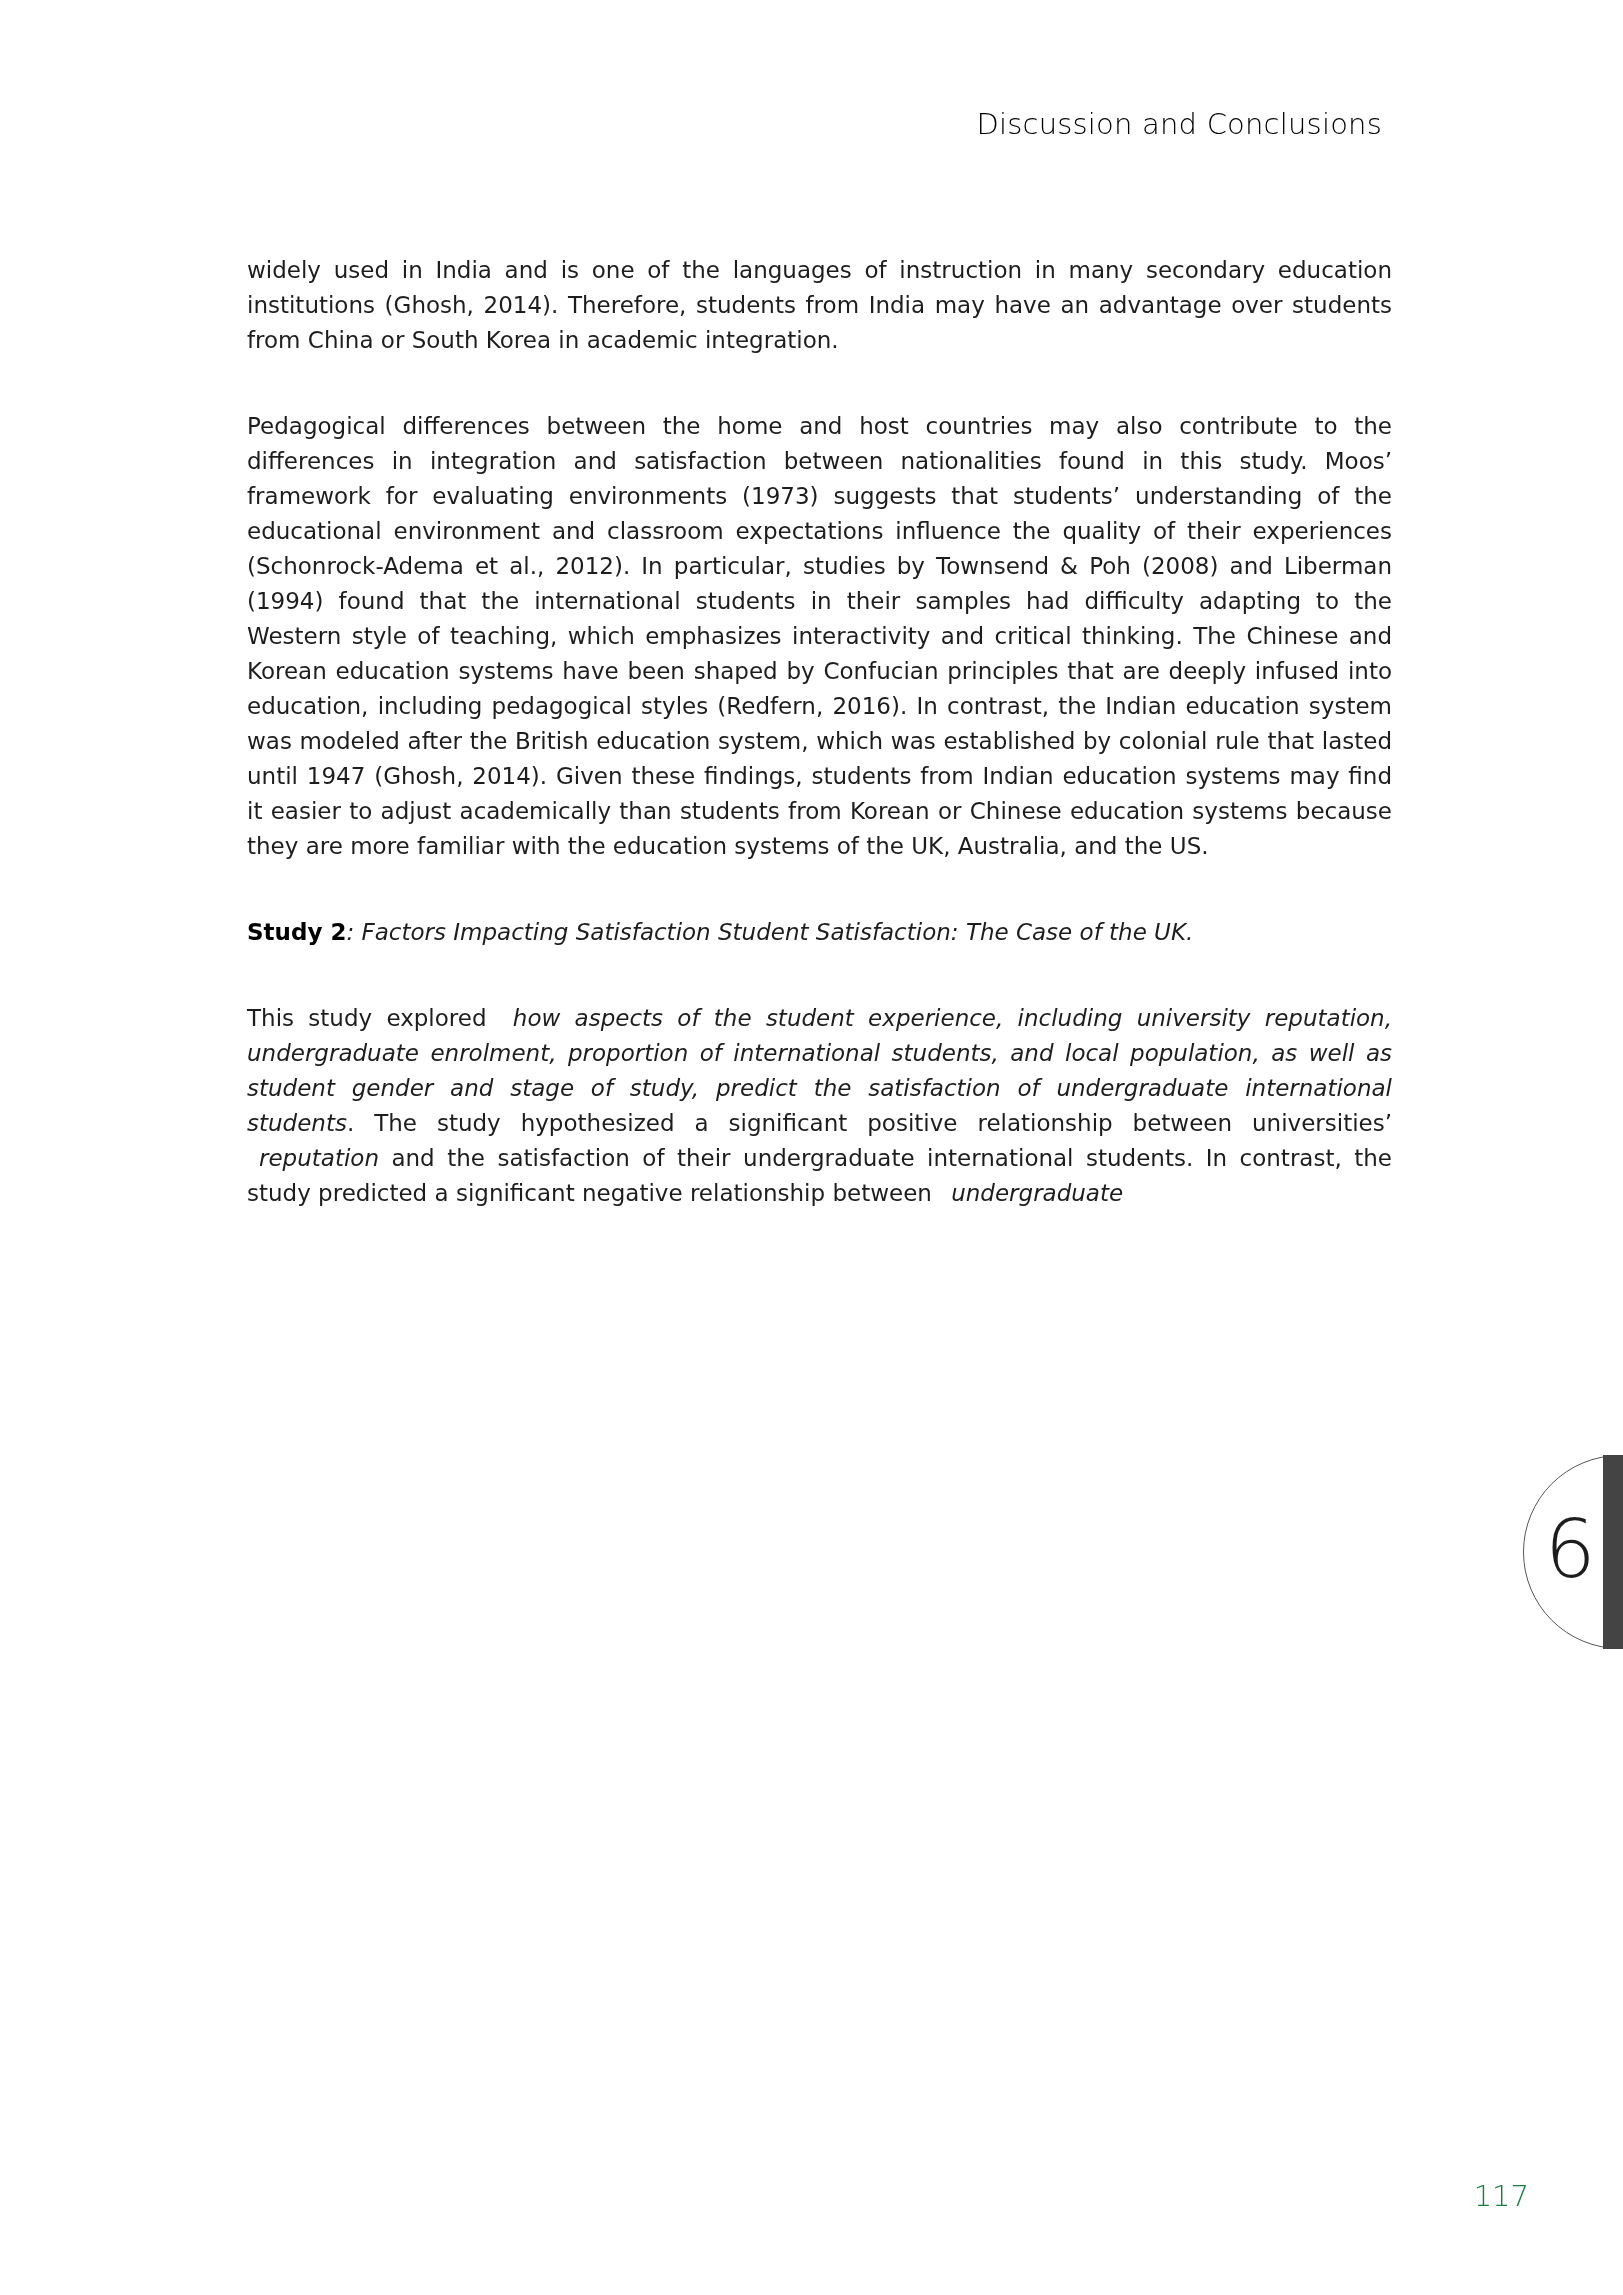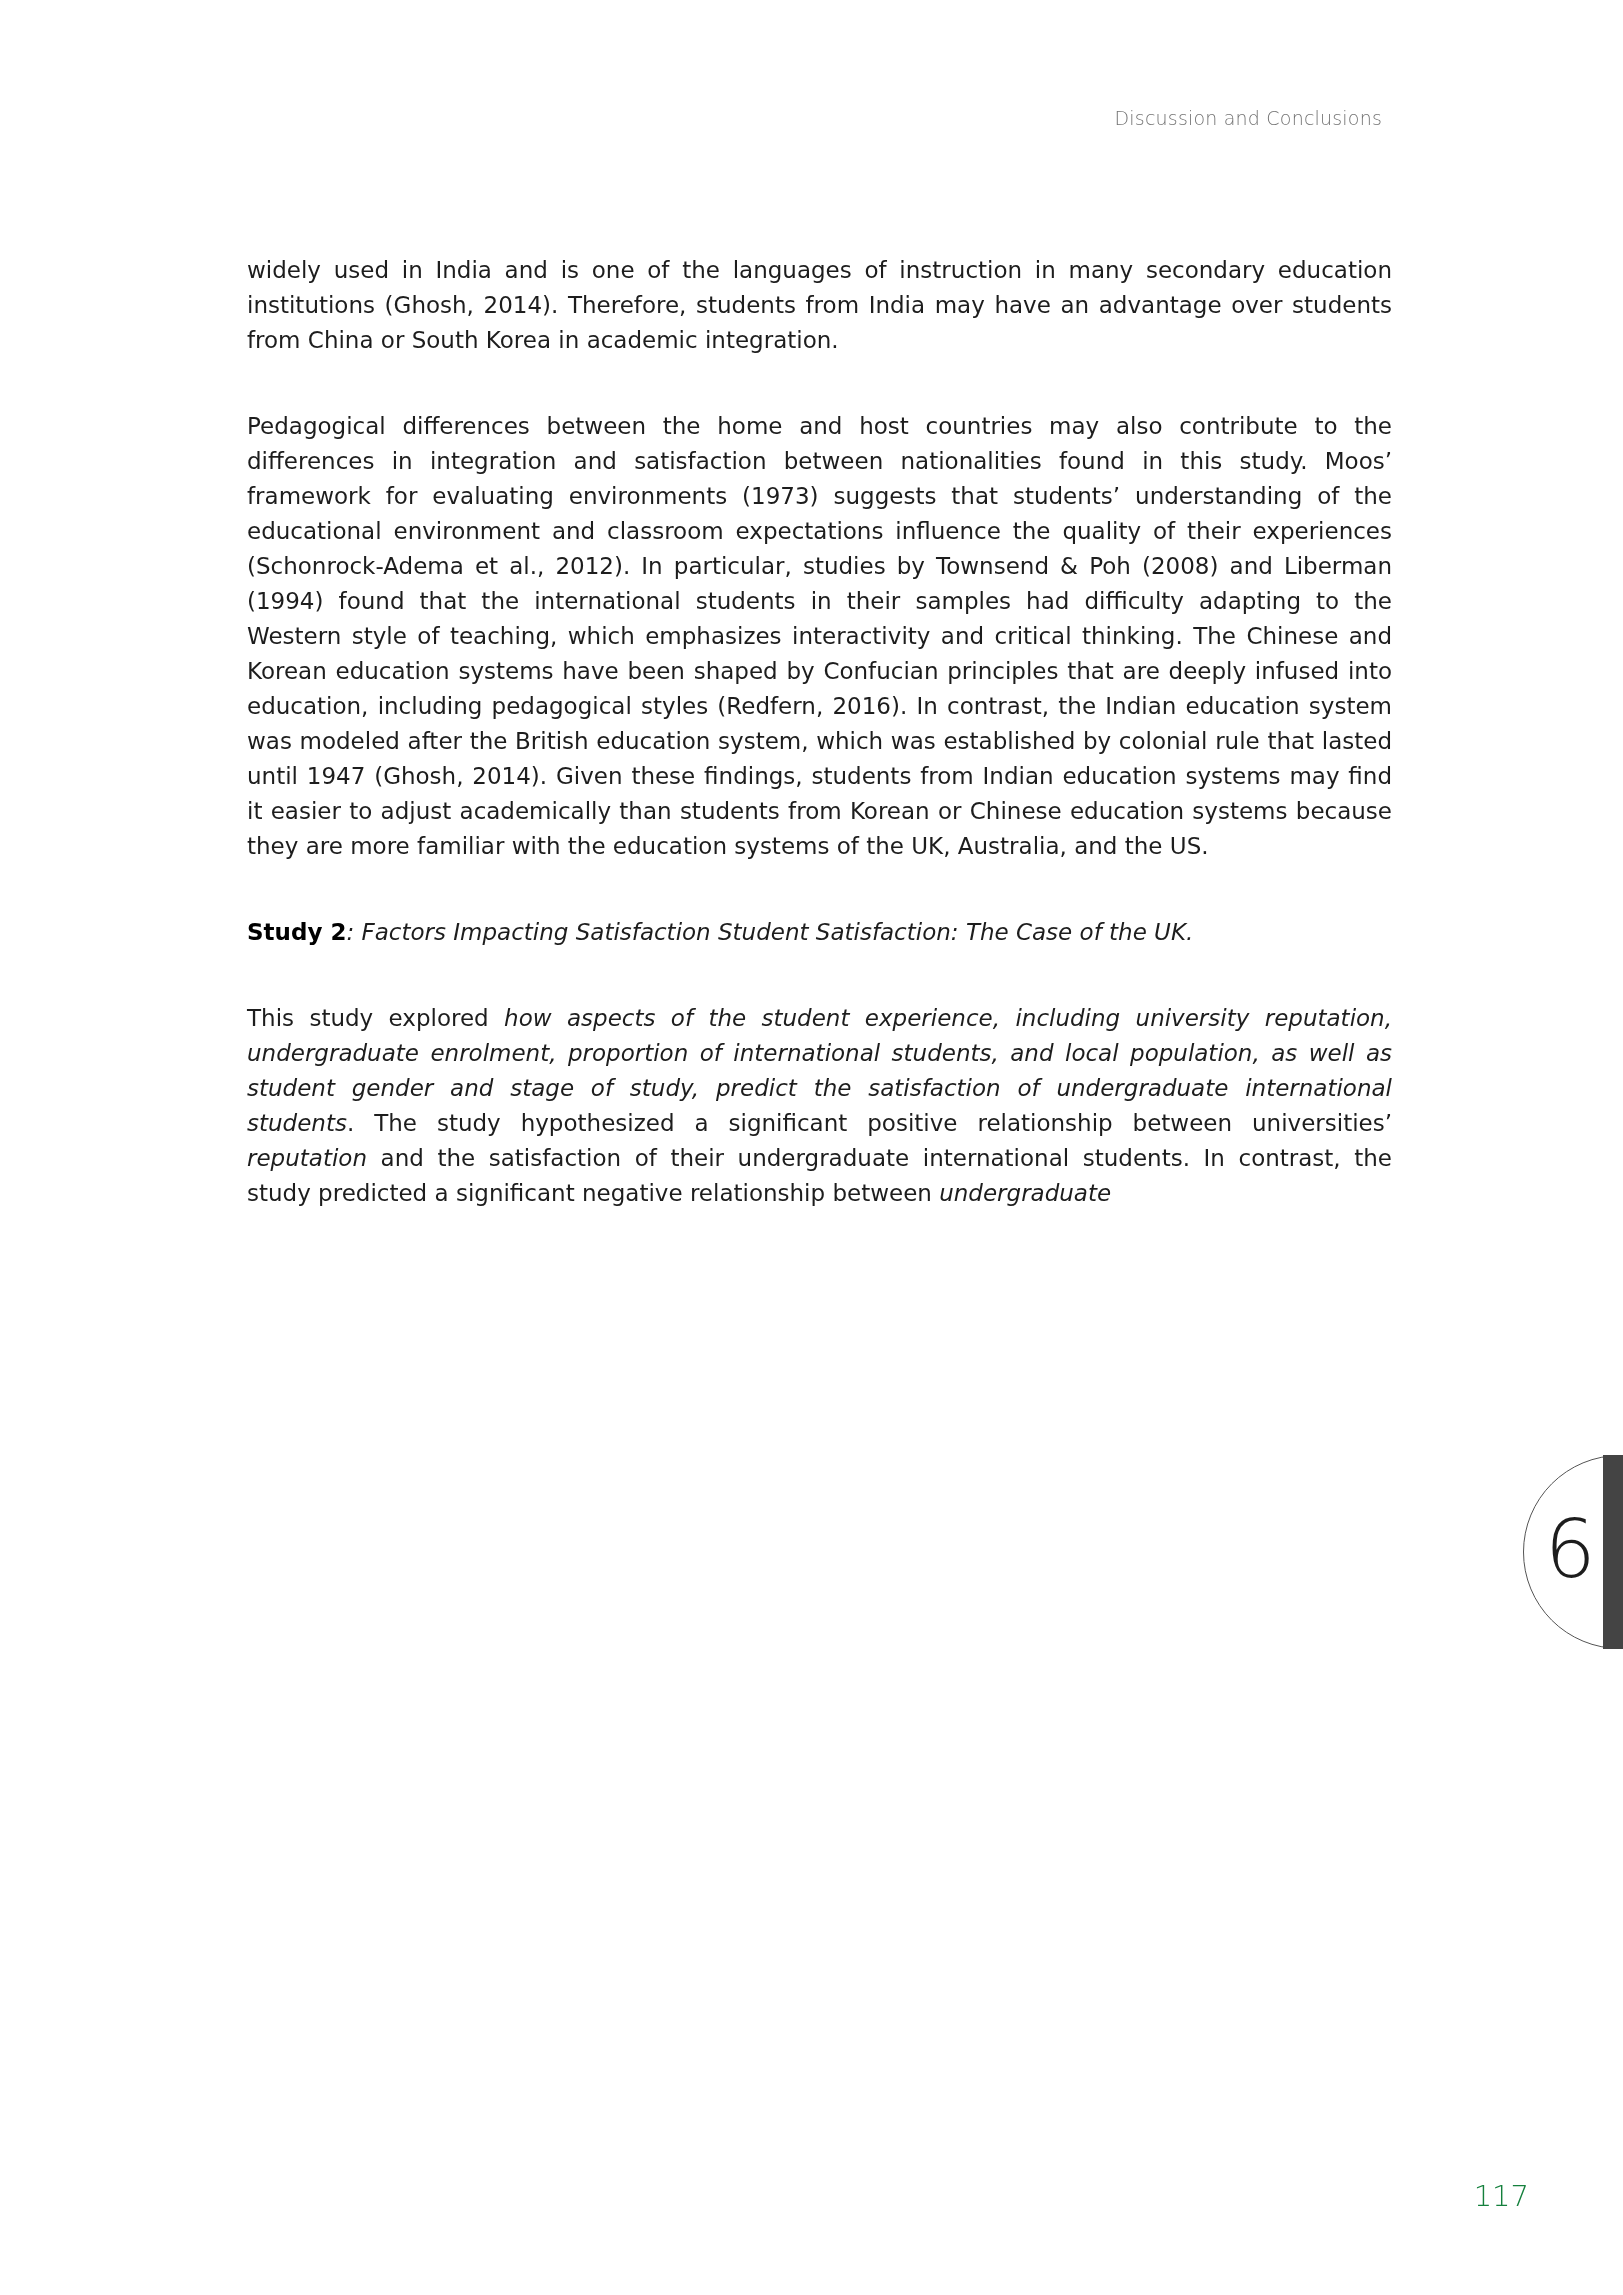--- a/index.html
+++ b/index.html
@@ -1,27 +1,27 @@
 <!DOCTYPE html>
 <html style="font-size:12.2px"><head>
 <meta charset="utf-8">
 <style>
   html, body { margin: 0; padding: 0; background: #ffffff; }
   body { width: 1624px; height: 2295px; position: relative; overflow: hidden;
          font-family: "DejaVu Sans", "Liberation Sans", sans-serif; color: #1d1d1d; }
-  .running-header { position: absolute; top: 107px; right: 242px; font-size: 19px;
-         font-weight: 300; color: #737373; letter-spacing: 0.2px; }
+  .running-header { position: absolute; top: 107px; right: 242px; font-size: 29px;
+         font-weight: 300; color: #000000; letter-spacing: 0.2px; }
   .body-text { position: absolute; left: 247px; top: 253px; width: 1145px;
          font-size: 23px; line-height: 35px; text-align: justify; }
   .body-text p { margin: 0 0 51px 0; text-align: justify; }
   .body-text p.last { margin-bottom: 0; }
   .heading { color: #1d1d1d; }
   .heading .label { color: #000000; font-weight: 600; }
   .heading .title { font-style: italic; }
-  em { font-style: italic; }
+  em { font-style: italic; margin-left: 12px; }
   .chapter-tab { position: absolute; left: 1523px; top: 1455px; width: 101px; height: 194px; }
   .chapter-tab .circle { position: absolute; left: 0; top: 0; width: 194px; height: 194px;
          border: 1.5px solid #555; border-radius: 50%; box-sizing: border-box; background: #fff; }
   .chapter-tab .bar { position: absolute; left: 80px; top: 0; width: 21.4px; height: 194px; background: #444444; }
   .chapter-tab .num { position: absolute; left: 15.3px; top: 41px; width: 64px; text-align: center;
          font-size: 80px; font-weight: 300; color: #1d1d1d; line-height: 107px; }
   .page-number { position: absolute; top: 2179px; right: 95px; font-size: 29px; font-weight: 300; color: #15803d; }
 </style>
 </head>
 <body>

